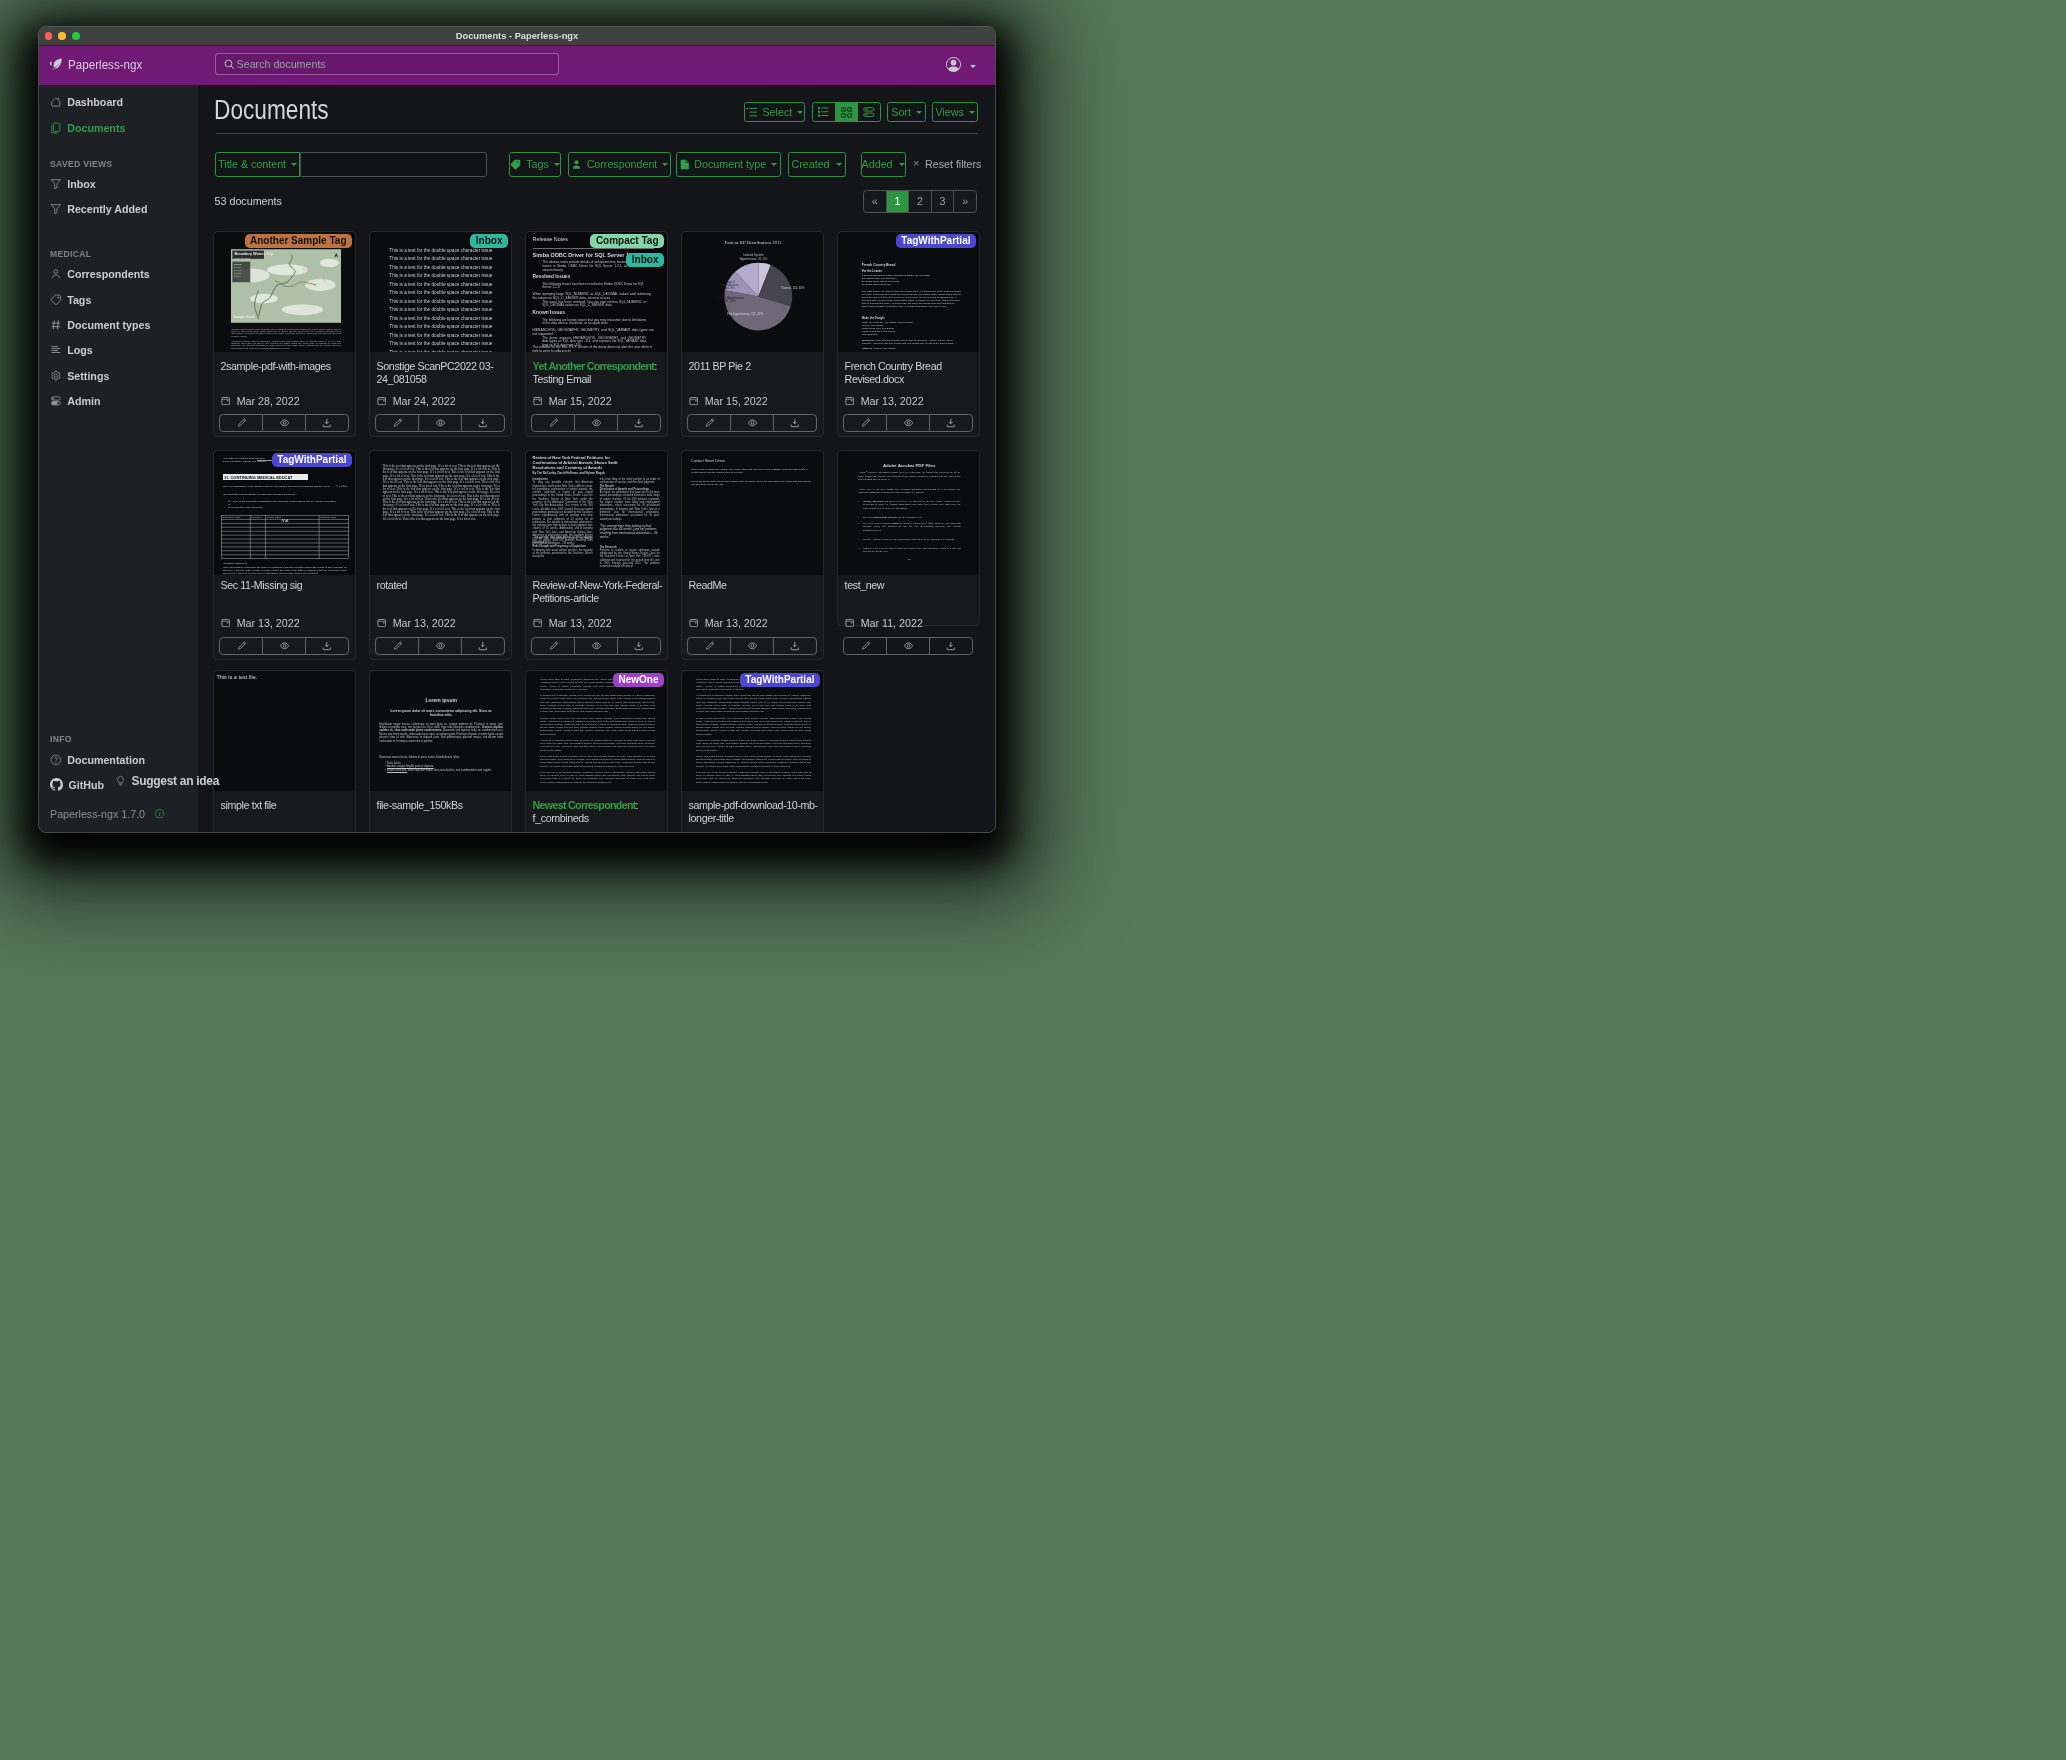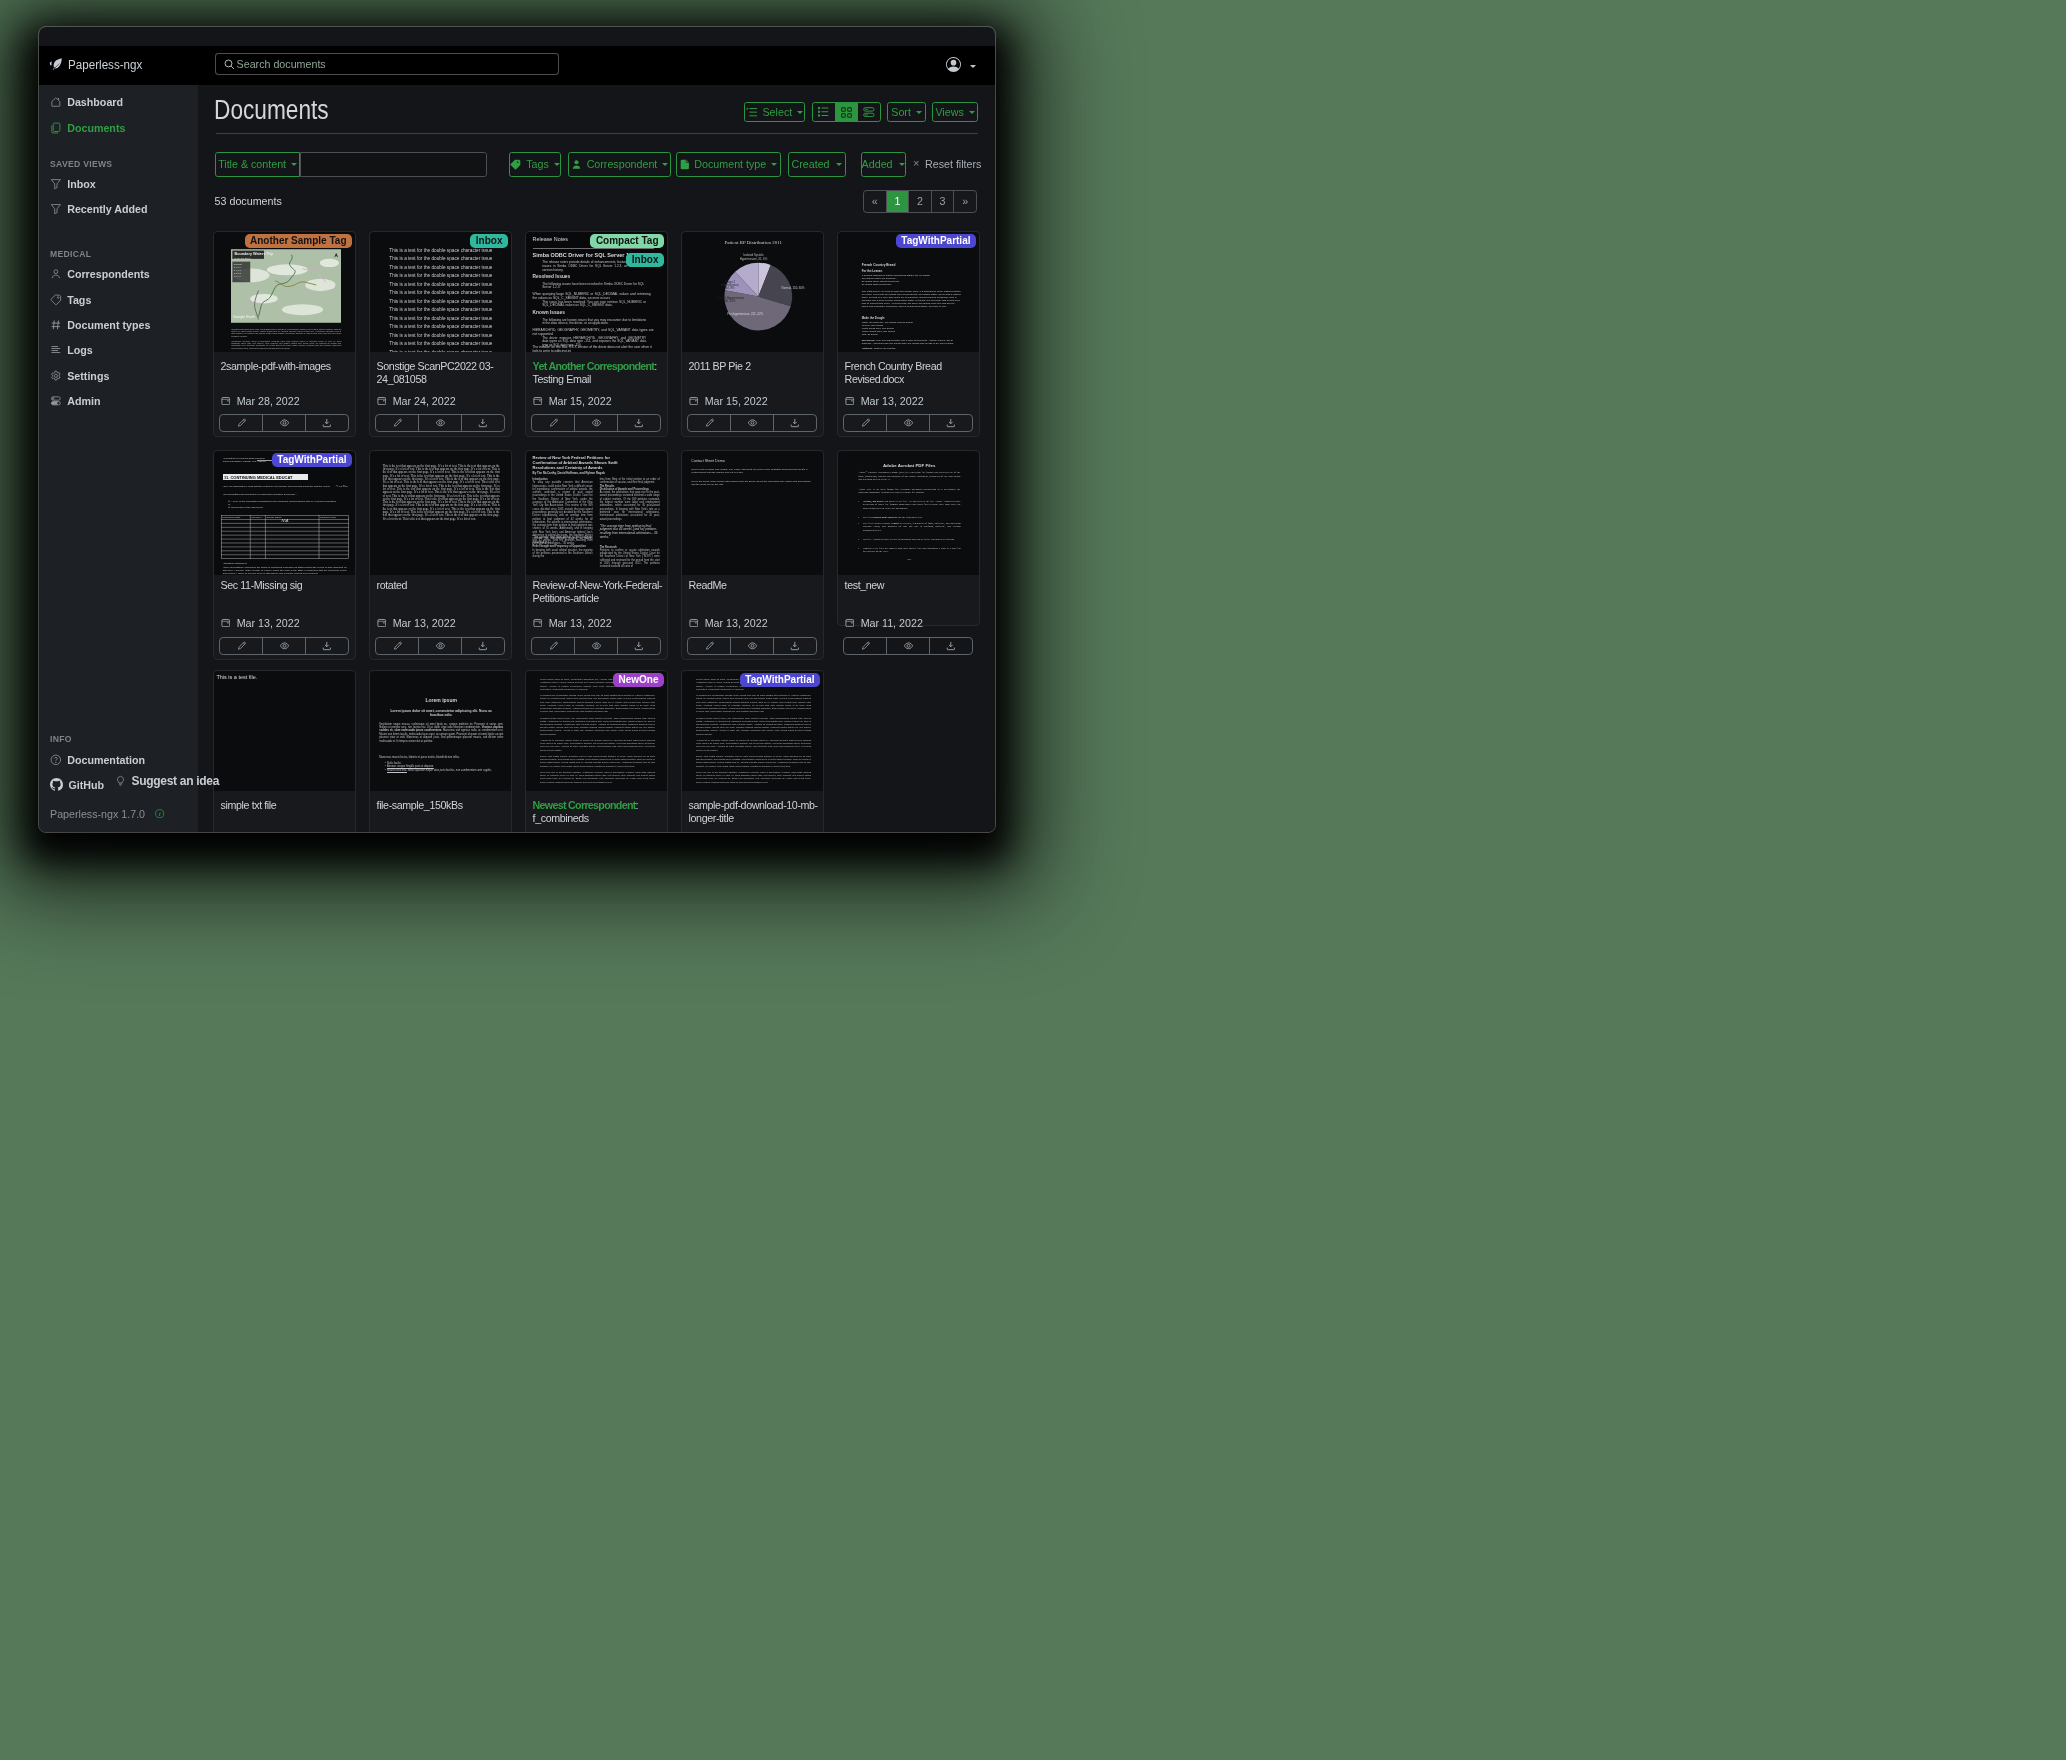--- a/index.html
+++ b/index.html
@@ -9,21 +9,21 @@
     border-radius:6.9px; box-shadow:0 15px 34px 13.7px rgba(0,0,0,0.97), 0 20.6px 69px 27.5px rgba(0,0,0,0.38), 0 17px 96px 48px rgba(0,0,0,0.45); }
   #window { position:absolute; left:39px; top:26.5px; width:956px; height:805px;
     border-radius:6.9px; overflow:hidden; background:#141518; outline:0.7px solid rgba(135,135,135,0.5); }
   
   #titlebar { position:absolute; left:0; top:0; right:0; height:19px; background:#3e4041;
     border-bottom:0.7px solid #232527; }
   .light { position:absolute; top:5.8px; width:7.6px; height:7.6px; border-radius:50%; }
   #titlebar .t { position:absolute; left:0; right:0; top:0; height:19px; line-height:19px;
     text-align:center; color:#dcdcdd; font-size:9.3px; font-weight:bold; }
   
-  #navbar { position:absolute; left:0; top:19px; right:0; height:39px; background:#000000; }
+  #navbar { position:absolute; left:0; top:19px; right:0; height:39px; background:#701a75; }
   #brand { position:absolute; left:10.3px; top:0; height:38px; display:flex; align-items:center; color:#ccd3d9; font-size:13.7px; }
   #search { position:absolute; left:176px; top:7.6px; width:344px; height:21.7px;
     background:rgba(0,0,0,0.075); border:0.7px solid rgba(255,255,255,0.3); border-radius:3.4px;
     color:#8fa795; font-size:10.7px; line-height:20.6px; padding-left:20.6px; }
   #user { position:absolute; right:19px; top:11.7px; color:#c3c9cf; }
   
   #sidebar { position:absolute; left:0; top:58px; width:159px; bottom:0; background:#1d2024; z-index:3; }
   #main { position:absolute; left:159px; top:58px; right:0; bottom:0; background:#141518; overflow:hidden; }
   
   .sideitem { position:absolute; left:11px; width:137px; height:16.5px; display:flex; align-items:center;
@@ -63,20 +63,26 @@
   .tx { position:absolute; color:#c6c9cd; line-height:1.25; }
   .just { text-align:justify; }
   .ctr { text-align:center; }
   .ser { font-family:"Liberation Serif", serif; }
   .tgreen { color:#2f9e44; font-weight:bold; letter-spacing:-0.7px; }
 </style>
 </head>
 <body>
 <div id="shadow"></div>
 <div id="window">
+  <div id="titlebar">
+    <div class="t">Documents - Paperless-ngx</div>
+    <div class="light" style="left:5.5px;background:#ff5e57"></div>
+    <div class="light" style="left:19px;background:#febc2e"></div>
+    <div class="light" style="left:33px;background:#27c83f"></div>
+  </div>
   <div id="navbar">
     <div id="brand">
       <svg width="14.4" height="14.4" viewBox="0 0 24 24" style="margin-right:4.8px">
         <path fill="#c6ccd7" d="M21.2 2.2c-7.6 1.6-11.8 4.6-13.1 8.9-.8 2.7-.1 5.2.5 6.5 1-.4 2.8-1.3 4.6-3 2.3-2.1 4-4.6 4.6-5.5-.5 1.3-2 4.1-4.5 6.4-1.6 1.5-3.2 2.5-4.3 3.1 1.2.4 3.1.7 5-.3 4.1-2.2 7.3-8.6 7.2-16.1z"></path>
         <path fill="#c6ccd7" d="M7.2 12.5c-.5-1.8-.6-4.4.6-7-2.8.8-4.6 2.7-4.6 2.7s0 3.9 2.4 6.4c.5-.7 1-1.4 1.6-2.1z" transform="translate(-1.2,3.2) scale(0.78)"></path>
         <path fill="none" stroke="#c6ccd7" stroke-width="1" d="M8.6 17.6c-.7 1.3-1.5 2.9-1.8 4.2"></path>
       </svg>
       <span style="display:inline-block;transform:scaleX(0.85);transform-origin:left center">Paperless-ngx</span>
     </div>
     <div id="search">

